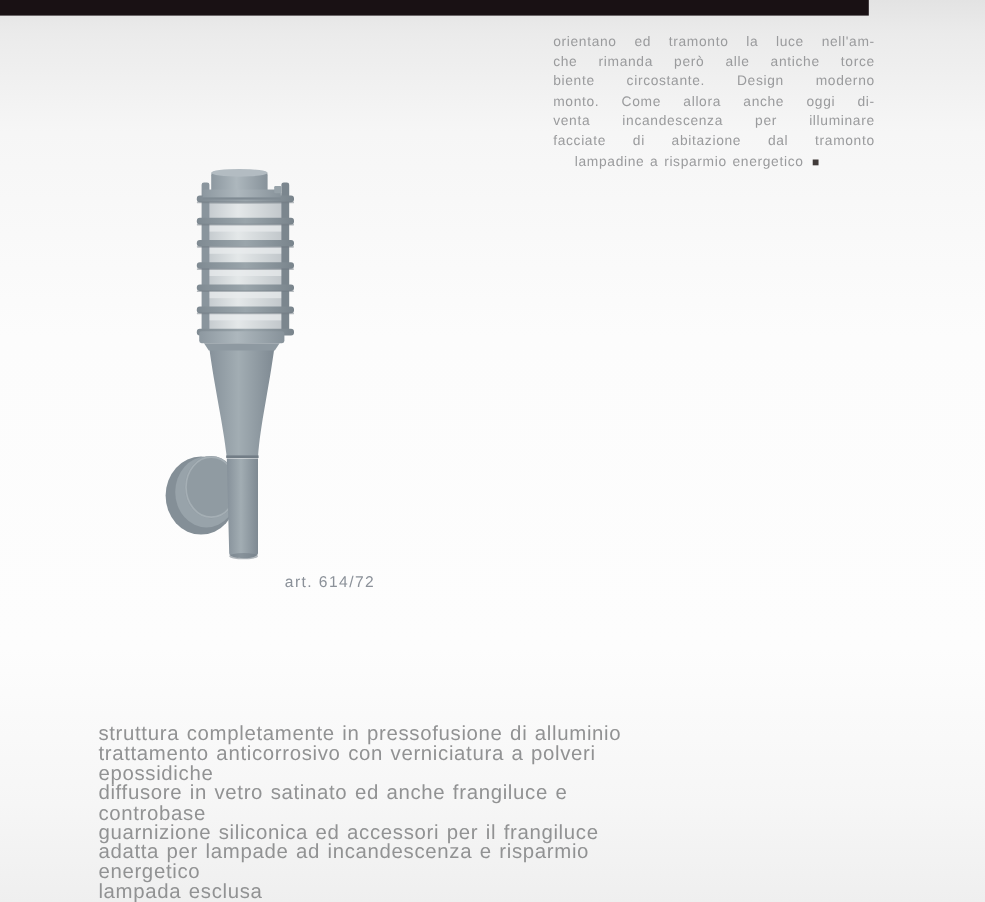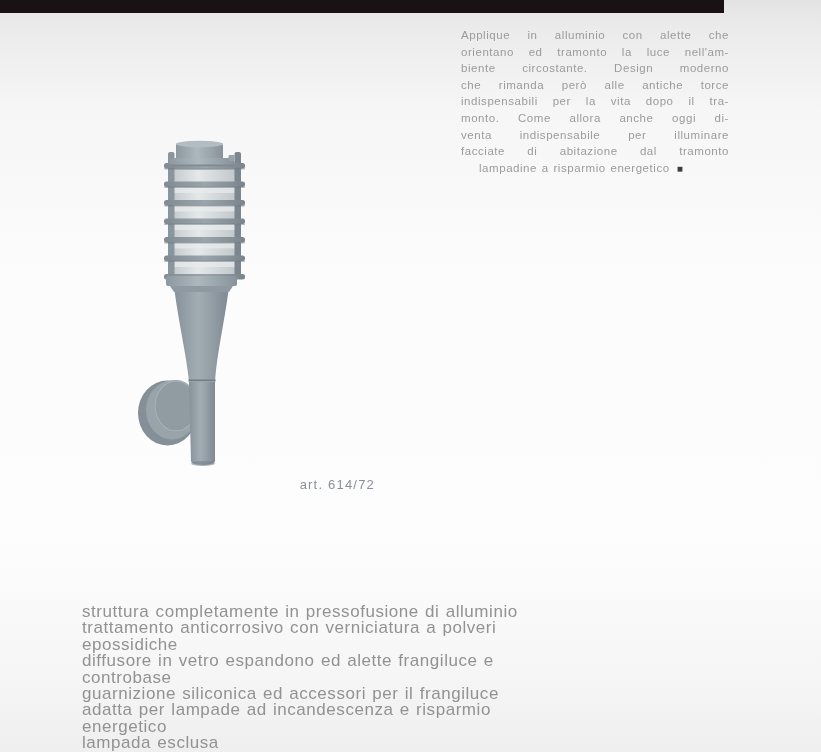--- a/index.html
+++ b/index.html
@@ -9,21 +9,21 @@
       #e3e3e3 0px, #ebebeb 28px, #f6f6f6 110px, #fcfcfc 280px,
       #fdfdfd 540px, #f6f6f6 670px, #efefef 752px);
     font-family:"Liberation Sans","DejaVu Sans",sans-serif;
   }
   .topbar { position:absolute; top:0; left:0; width:724px; height:13px; background:#191114; }
 
   .lamp-wrap { position:absolute; left:130px; top:135px; width:190px; height:335px; }
 
   .caption {
     position:absolute; left:175px; top:477px; width:200px;
-    text-align:right; font-size:13px; letter-spacing:1.2px; color:#8b9199;
+    text-align:center; font-size:13px; letter-spacing:1.2px; color:#8b9199;
   }
 
   .desc {
     position:absolute; left:461px; top:27px; width:268px;
     font-size:11.5px; line-height:16.6px; letter-spacing:0.55px;
     color:#9a9b9d; word-spacing:1px;
   }
   .desc-line { text-align:justify; text-align-last:justify; white-space:nowrap; }
   .desc-last { text-align-last:left; white-space:nowrap;margin-left:18px; }
   .bullet { color:#413b39; font-size:10px; margin-left:7px; }
@@ -121,37 +121,35 @@
         <rect x="39" y="29.5" width="65" height="1.8" fill="#7f8a92"></rect>
         <rect x="98.5" y="20" width="6" height="6" rx="1" fill="#97a2a9"></rect>
       </g>
     </svg>
   </div>
 
   <div class="caption">art. 614/72</div>
 
   <div class="desc">
     <div>
-        <div class="desc-line">Applique in alluminio con alette che</div>
         <div class="desc-line">orientano ed tramonto la luce nell'am-</div>
+        <div class="desc-line">che rimanda però alle antiche torce</div>
         <div class="desc-line">biente circostante. Design moderno</div>
-        <div class="desc-line">che rimanda però alle antiche torce</div>
-        <div class="desc-line">indispensabili per la vita dopo il tra-</div>
         <div class="desc-line">monto. Come allora anche oggi di-</div>
-        <div class="desc-line">venta indispensabile per illuminare</div>
+        <div class="desc-line">venta incandescenza per illuminare</div>
         <div class="desc-line">facciate di abitazione dal tramonto</div>
       </div>
     <div class="desc-line desc-last">
       <span>lampadine a risparmio energetico</span><span class="bullet">■</span>
     </div>
   </div>
 
   <div class="specs">
       <div class="spec-line">struttura completamente in pressofusione di alluminio</div>
       <div class="spec-line">trattamento anticorrosivo con verniciatura a polveri epossidiche</div>
-      <div class="spec-line">diffusore in vetro espandono ed alette frangiluce e controbase</div>
+      <div class="spec-line">diffusore in vetro satinato ed anche frangiluce e controbase</div>
       <div class="spec-line">guarnizione siliconica ed accessori per il frangiluce</div>
       <div class="spec-line">adatta per lampade ad incandescenza e risparmio energetico</div>
       <div class="spec-line">lampada esclusa</div>
       <div class="spec-line">colore struttura: alluminio</div>
     </div>
 
 </div>
 
 </body></html>

